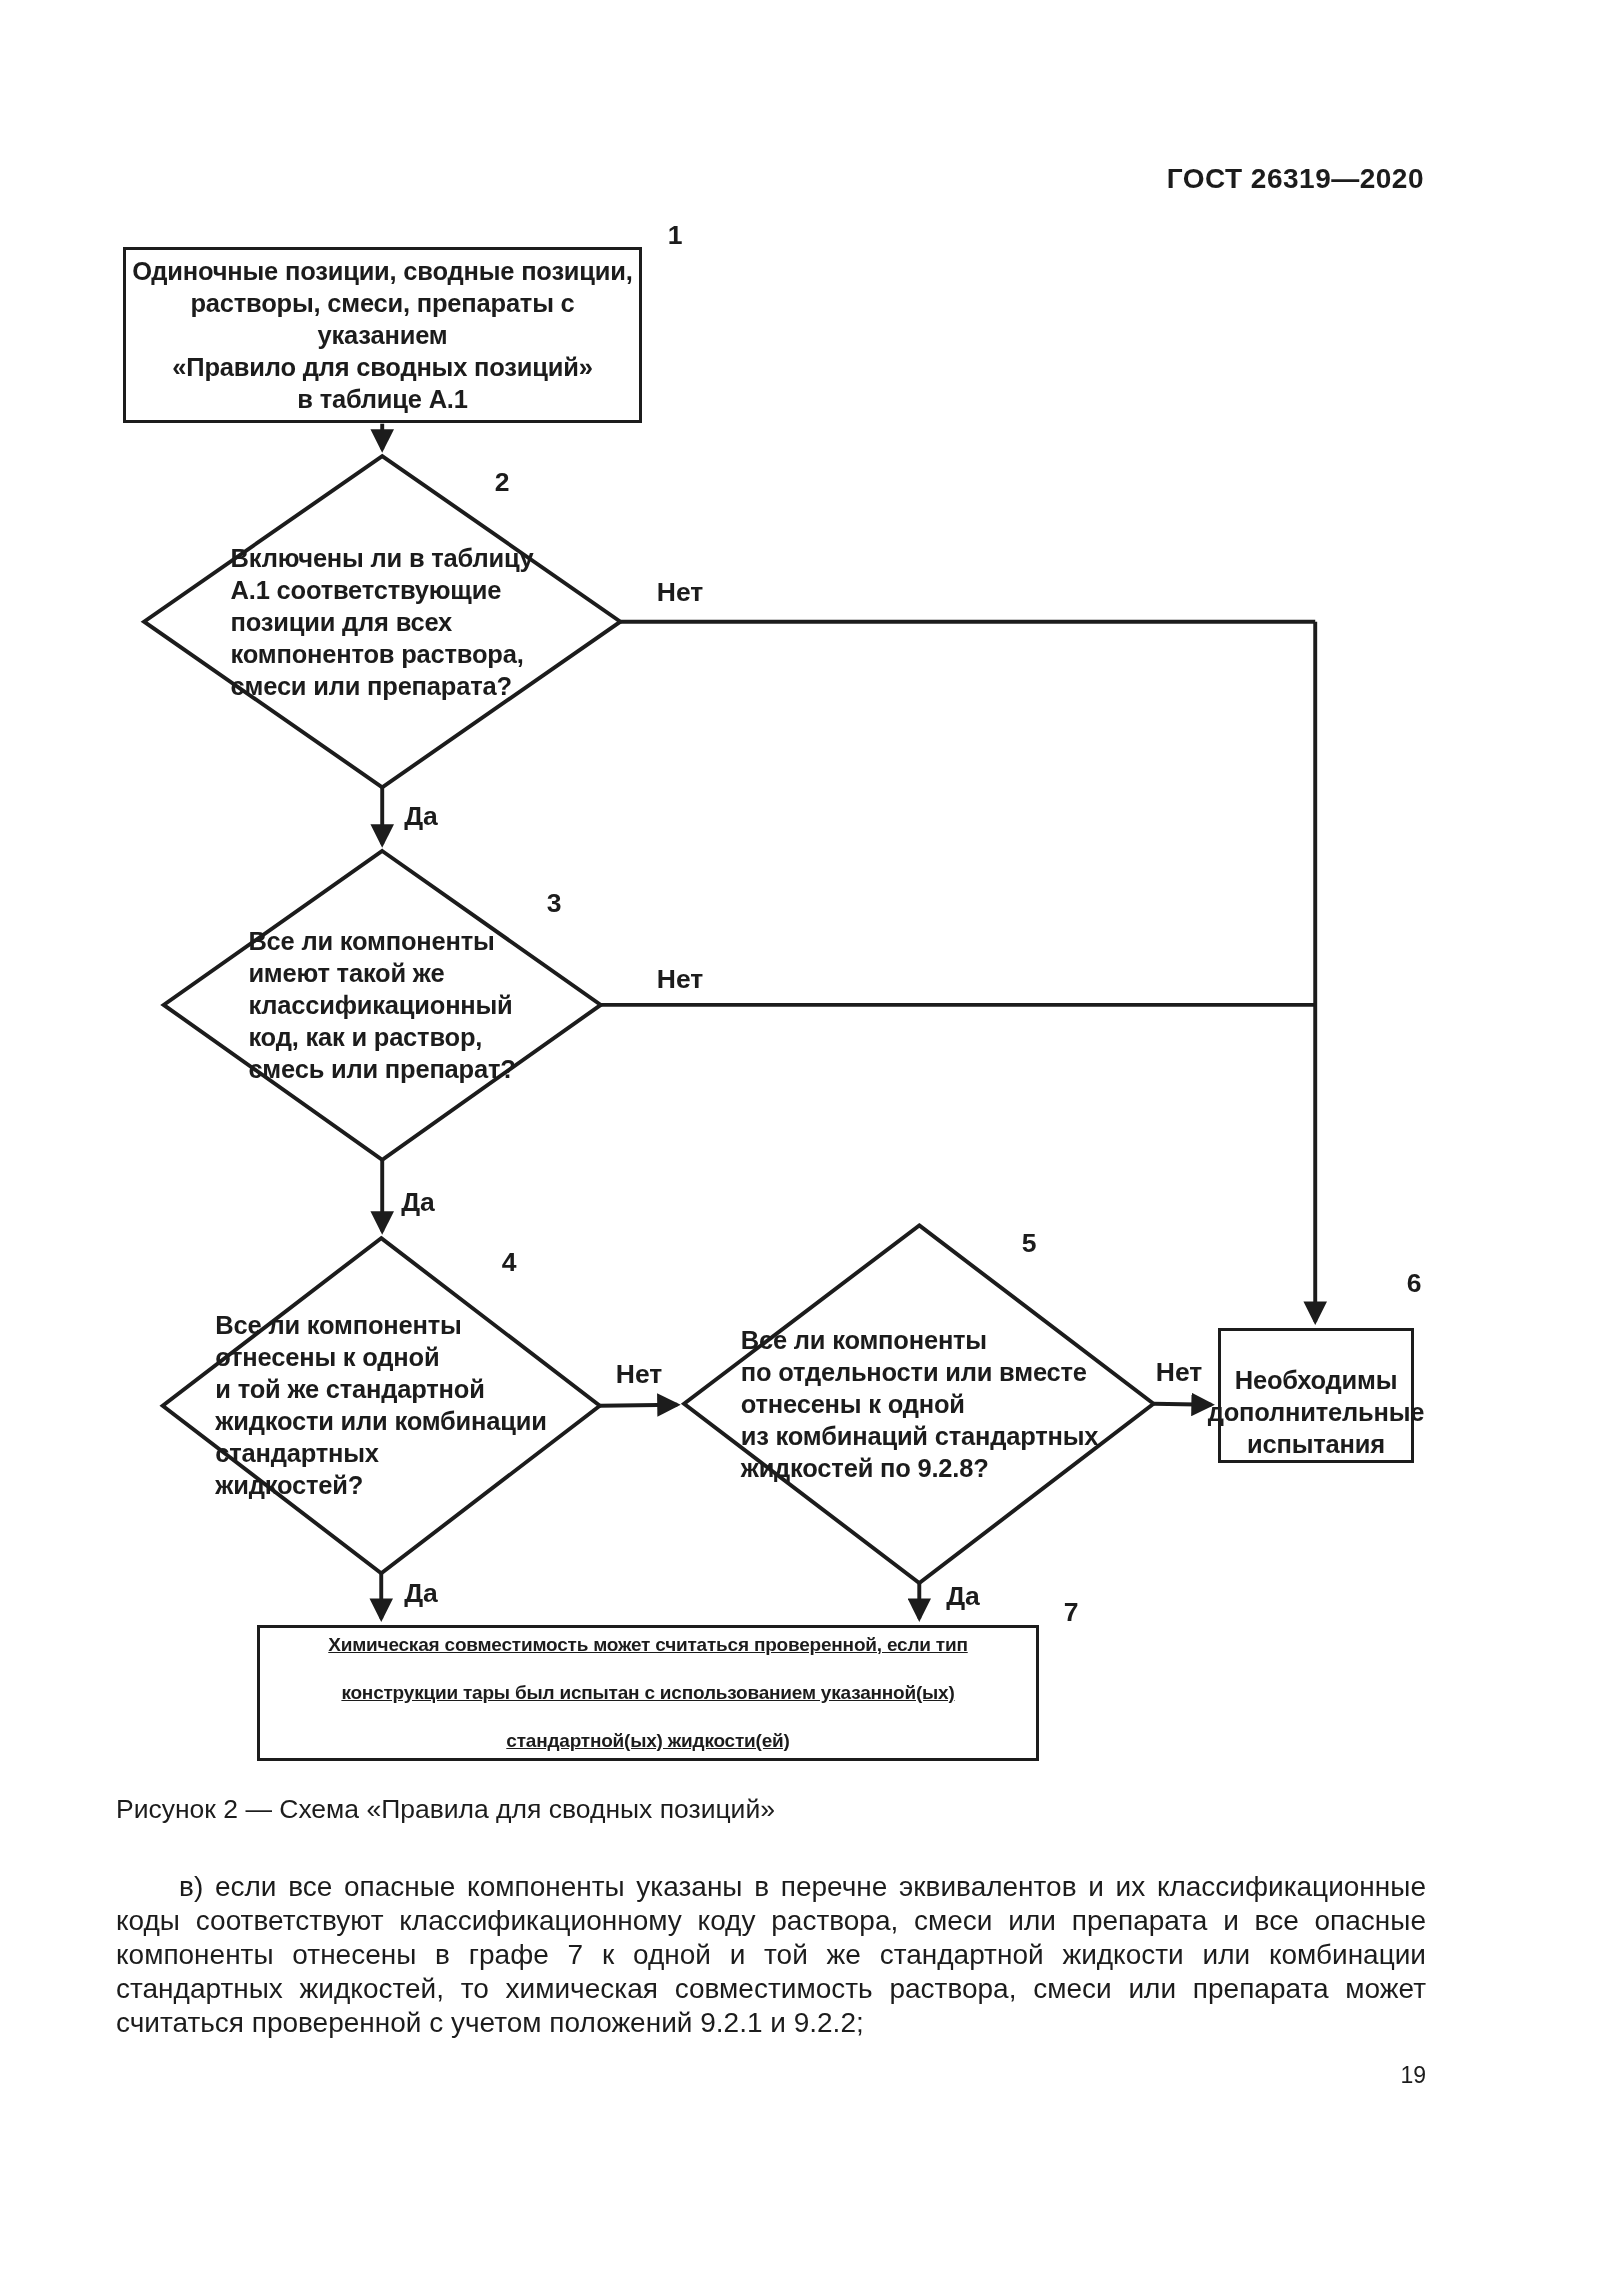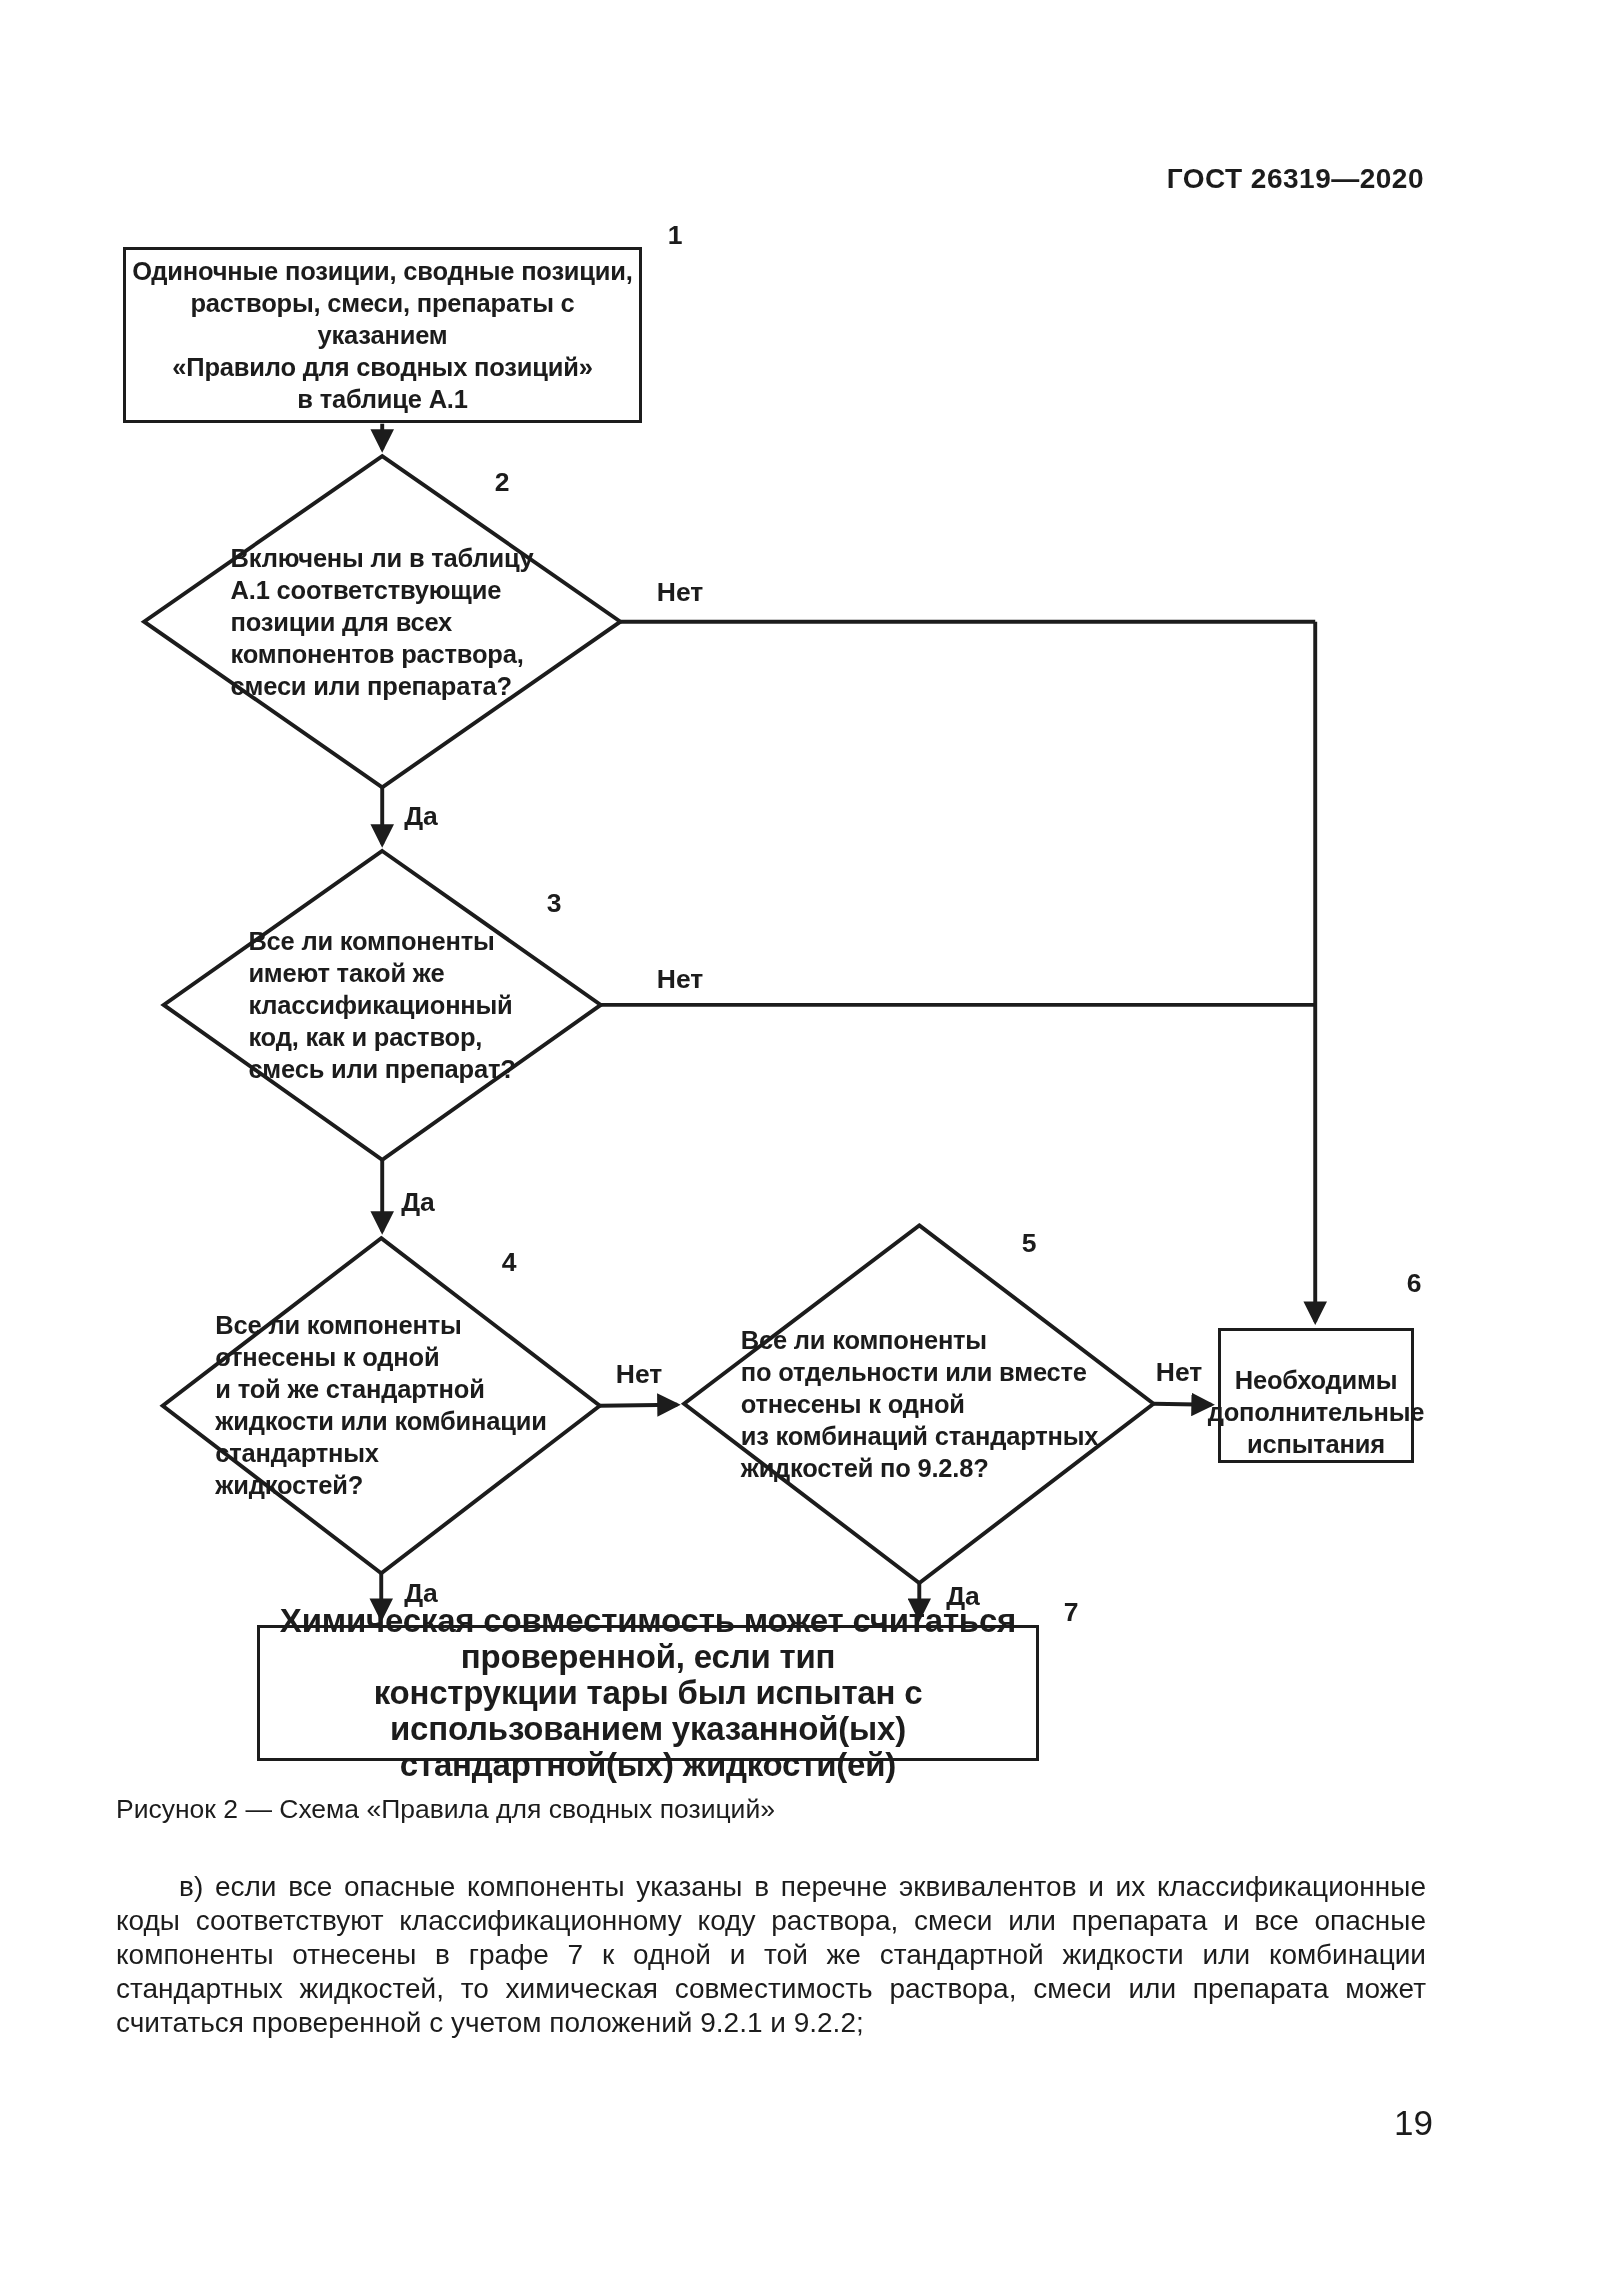--- a/index.html
+++ b/index.html
@@ -19,35 +19,35 @@
   }
   .node-text{
     text-align:center;font-weight:bold;font-size:25.5px;line-height:32px;
     white-space:pre-line;letter-spacing:-0.2px;
   }
   .dtext{
     position:absolute;display:flex;align-items:center;justify-content:center;
     text-align:left;font-weight:bold;font-size:25.5px;line-height:32px;
     white-space:pre-line;letter-spacing:-0.2px;
   }
-  .box7 .node-text{font-size:33px;line-height:36px;}
+  .box7 .node-text{font-size:19px;line-height:48px;text-decoration:underline;}
   .lbl{
     position:absolute;transform:translate(-50%,-50%);
     font-size:26.5px;font-weight:bold;white-space:nowrap;
   }
   .caption{
     position:absolute;left:116px;top:1794px;width:1310px;text-align:left;
     font-size:26.5px;
   }
   .para{
     position:absolute;left:116px;top:1870px;width:1310px;
     font-size:28px;line-height:34px;text-align:justify;text-indent:63px;
   }
   .pagenum{
-    position:absolute;top:2062px;right:188px;font-size:35px;margin-top:41px;
+    position:absolute;top:2062px;right:195px;font-size:23px;
   }
 </style>
 </head>
 <body>
 
 <div class="page">
 
   <div class="hdr">ГОСТ 26319—2020</div>
 
   <svg class="connectors" viewBox="0 0 1654 2339" xmlns="http://www.w3.org/2000/svg">

